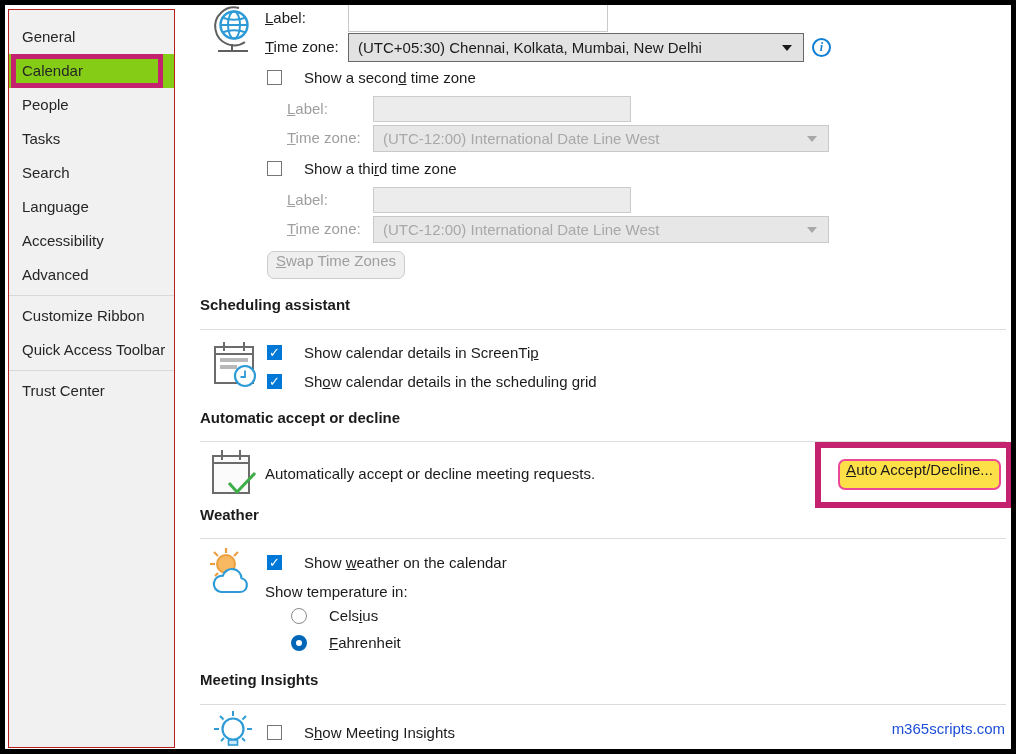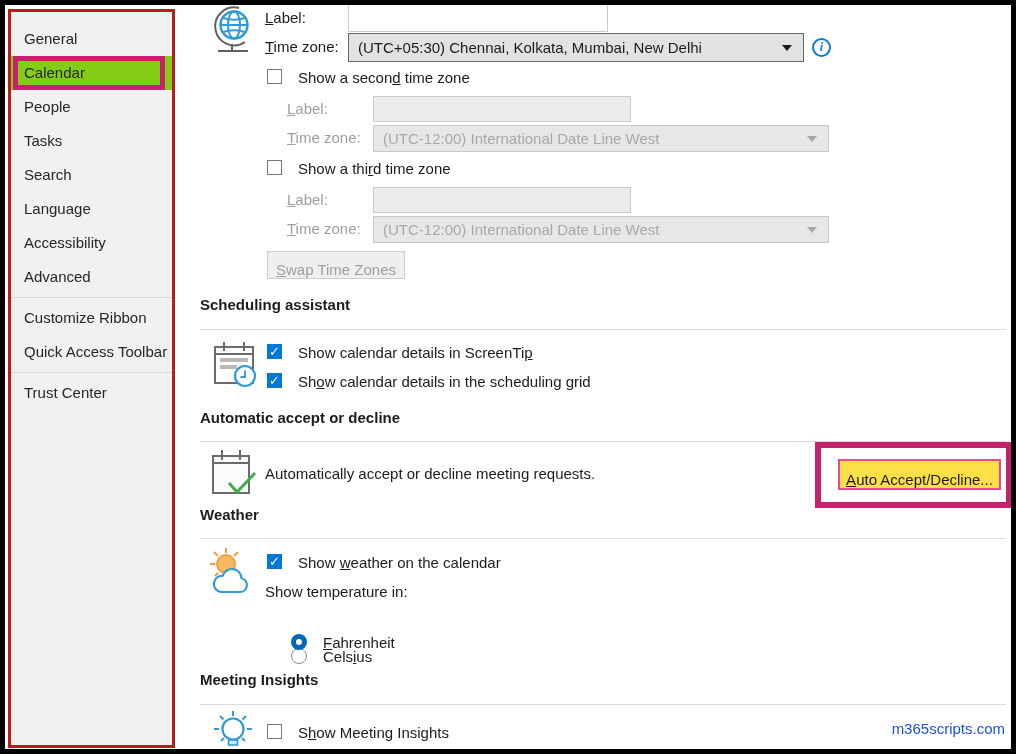--- a/index.html
+++ b/index.html
@@ -6,48 +6,48 @@
   html,body { width:1016px; height:754px; }
   body {
     position:relative; background:#ffffff; overflow:hidden;
     font-family:"Liberation Sans", sans-serif; color:#1b1b1b;
   }
   .frame { position:absolute; inset:0; border:5px solid #000; z-index:60; pointer-events:none; }
 
   
   .sidebar {
     position:absolute; left:8px; top:9px; width:167px; height:739px;
-    background:#f1f1f1; border:3px solid #b91c1c; z-index:5; padding-top:10px;
+    background:#f1f1f1; border:1px solid #b91c1c; z-index:5; padding-top:10px;
   }
   .side-item { height:34px; line-height:34px; padding-left:13px; font-size:15px; color:#262626; position:relative; }
   .side-item.selected { background:#84cc16; }
   .sel-box { position:absolute; left:2px; top:0; width:152px; height:34px; border:5px solid #c4226e; }
   .side-item span { position:relative; }
   .side-sep { border-top:1px solid #d8d8d8; margin:3px 0; }
 
   
   .abs { position:absolute; }
-  .row { position:absolute; display:flex; align-items:flex-start; gap:16px; }
+  .row { position:absolute; display:flex; align-items:center; gap:22px; }
   .t { font-size:15px; color:#1b1b1b; white-space:nowrap; }
   .t.dis { color:#9e9e9e; }
   .k { text-decoration:underline; }
   .heading { position:absolute; font-size:15px; font-weight:bold; color:#1b1b1b; white-space:nowrap; }
   .rule { position:absolute; left:200px; width:806px; border-top:1px solid #dcdcdc; }
 
   .input { position:absolute; background:#fff; border:1px solid #c9c9c9; font-size:15px; padding:0 6px; }
   .input.dis { background:#ececec; border-color:#cbcbcb; }
 
   .dd { position:absolute; background:#e2e2e2; border:1px solid #686868; font-size:15px;
         color:#1b1b1b; display:flex; align-items:center; padding-left:9px; }
   .dd .arrow { position:absolute; right:11px; top:50%; margin-top:-3px; width:0; height:0;
         border-left:5px solid transparent; border-right:5px solid transparent; border-top:6px solid #1b1b1b; }
   .dd.dis { background:#e7e7e7; border-color:#c9c9c9; color:#a8a8a8; }
   .dd.dis .arrow { border-top-color:#a8a8a8; }
 
-  .btn { position:absolute; display:flex; align-items:flex-end; justify-content:center; font-size:15px; white-space:nowrap; }
+  .btn { position:absolute; display:flex; align-items:flex-start; justify-content:center; font-size:15px; white-space:nowrap;border-radius:7px; }
   .btn.dis { background:#efefef; border:1px solid #cccccc; color:#9e9e9e; }
   .btn.en { background:#fde047; border:2px solid #ec4899; color:#1b1b1b; }
 
   .cb { width:15px; height:15px; border:1px solid #767676; background:#fff; flex:none; position:relative; }
   .cb.on { background:#0078d7; border-color:#0078d7; }
   .cb.on::after { content:"✓"; position:absolute; left:1px; top:-1px; color:#fff; font-size:13px; line-height:16px; }
 
   .radio { width:16px; height:16px; border-radius:50%; flex:none; background:#fff; }
   .radio.off { border:1px solid #8a8a8a; }
   .radio.on { border:5px solid #0067b8; }
@@ -183,21 +183,21 @@
     <line x1="8" y1="31" x2="11" y2="28" stroke="#eb9f3f" stroke-width="2.2"></line>
     <circle cx="19" cy="19" r="9" fill="#f9b862" stroke="#eb9f3f" stroke-width="2"></circle>
     <path d="M14 47 h19 a7 7 0 0 0 1.5,-13.8 a9.5 9.5 0 0 0 -18.6,-2.4 A7.2 7.2 0 0 0 14 47 z" fill="#ffffff" stroke="#2e9bd6" stroke-width="2.2" stroke-linejoin="round"></path>
   </svg>
 </div>
 <div class="row" style="left:267px; top:554px;">
   <span class="cb on"></span>
   <span class="t"><span>Show </span><span class="k">w</span><span>eather on the calendar</span></span>
 </div>
 <span class="abs t" style="left:265px; top:583px;">Show temperature in:</span>
-<div class="row" style="left:291px; top:607px;margin-top:41px;">
+<div class="row" style="left:291px; top:607px;">
   <span class="radio off"></span>
   <span class="t"><span>Cels</span><span class="k">i</span><span>us</span></span>
 </div>
 <div class="row" style="left:291px; top:634px;">
   <span class="radio on"></span>
   <span class="t"><span></span><span class="k">F</span><span>ahrenheit</span></span>
 </div>
 
 <div class="heading" style="left:200px; top:671px;">Meeting Insights</div>
 <div class="rule" style="top:704px;"></div>

